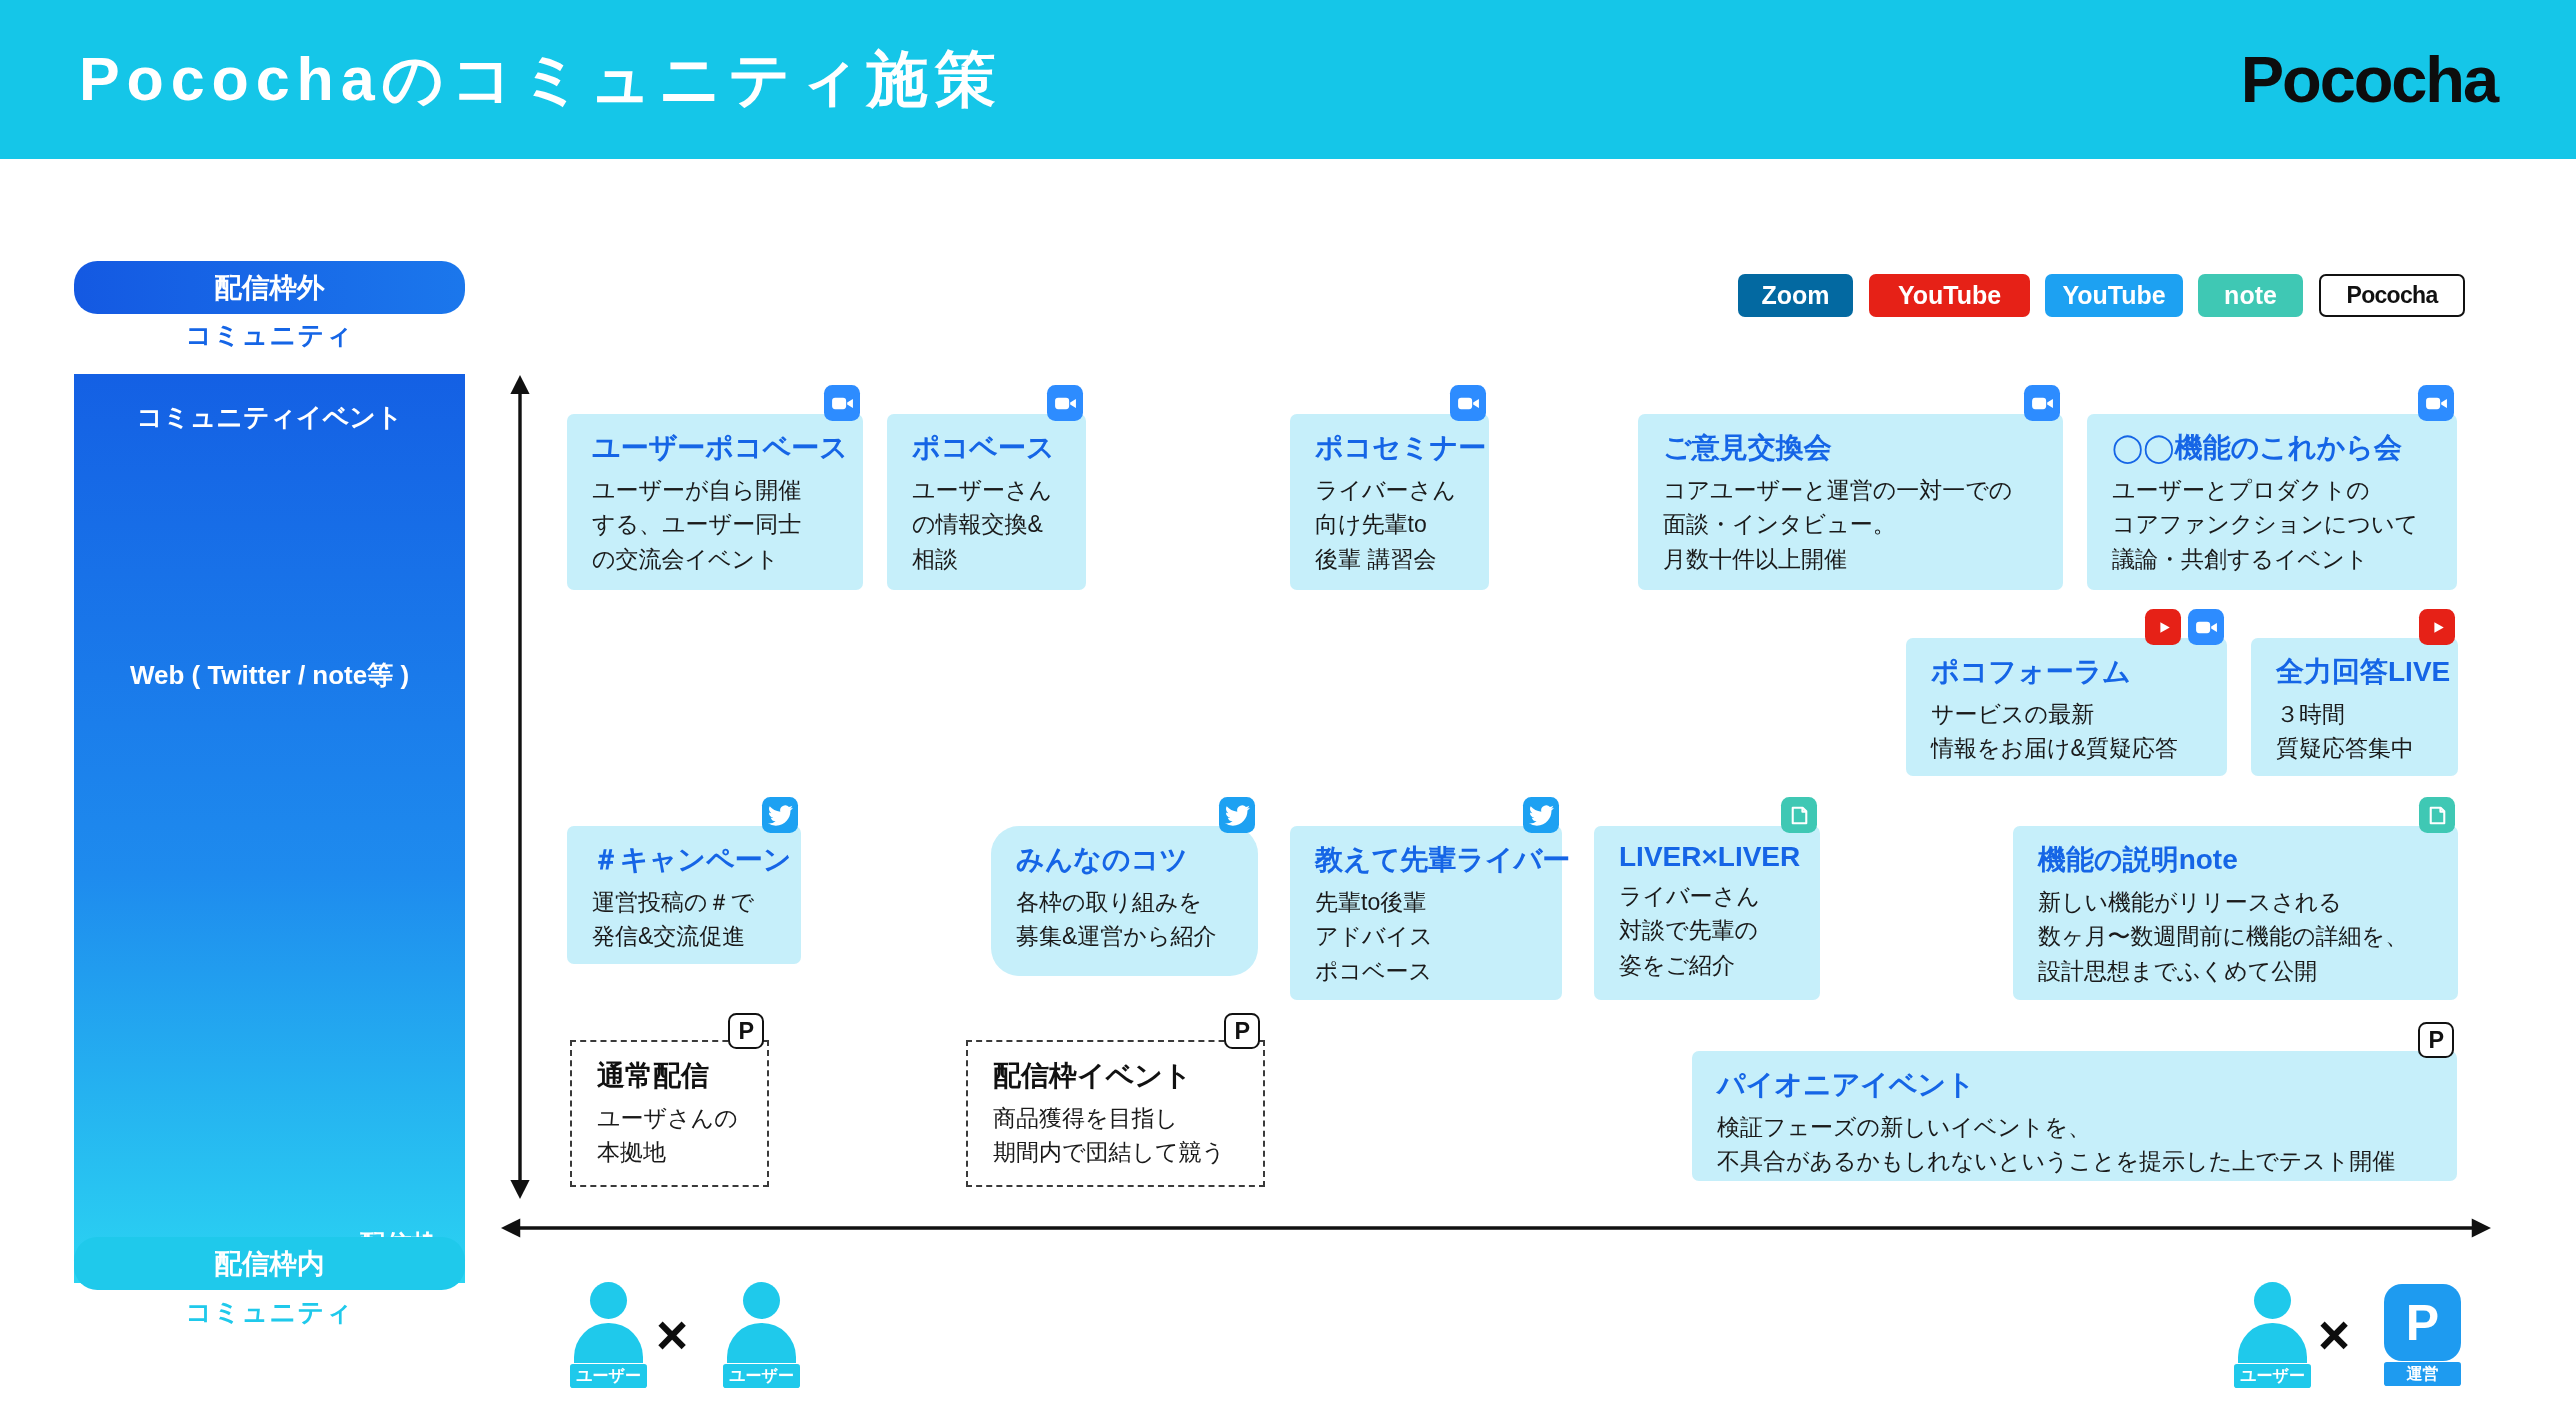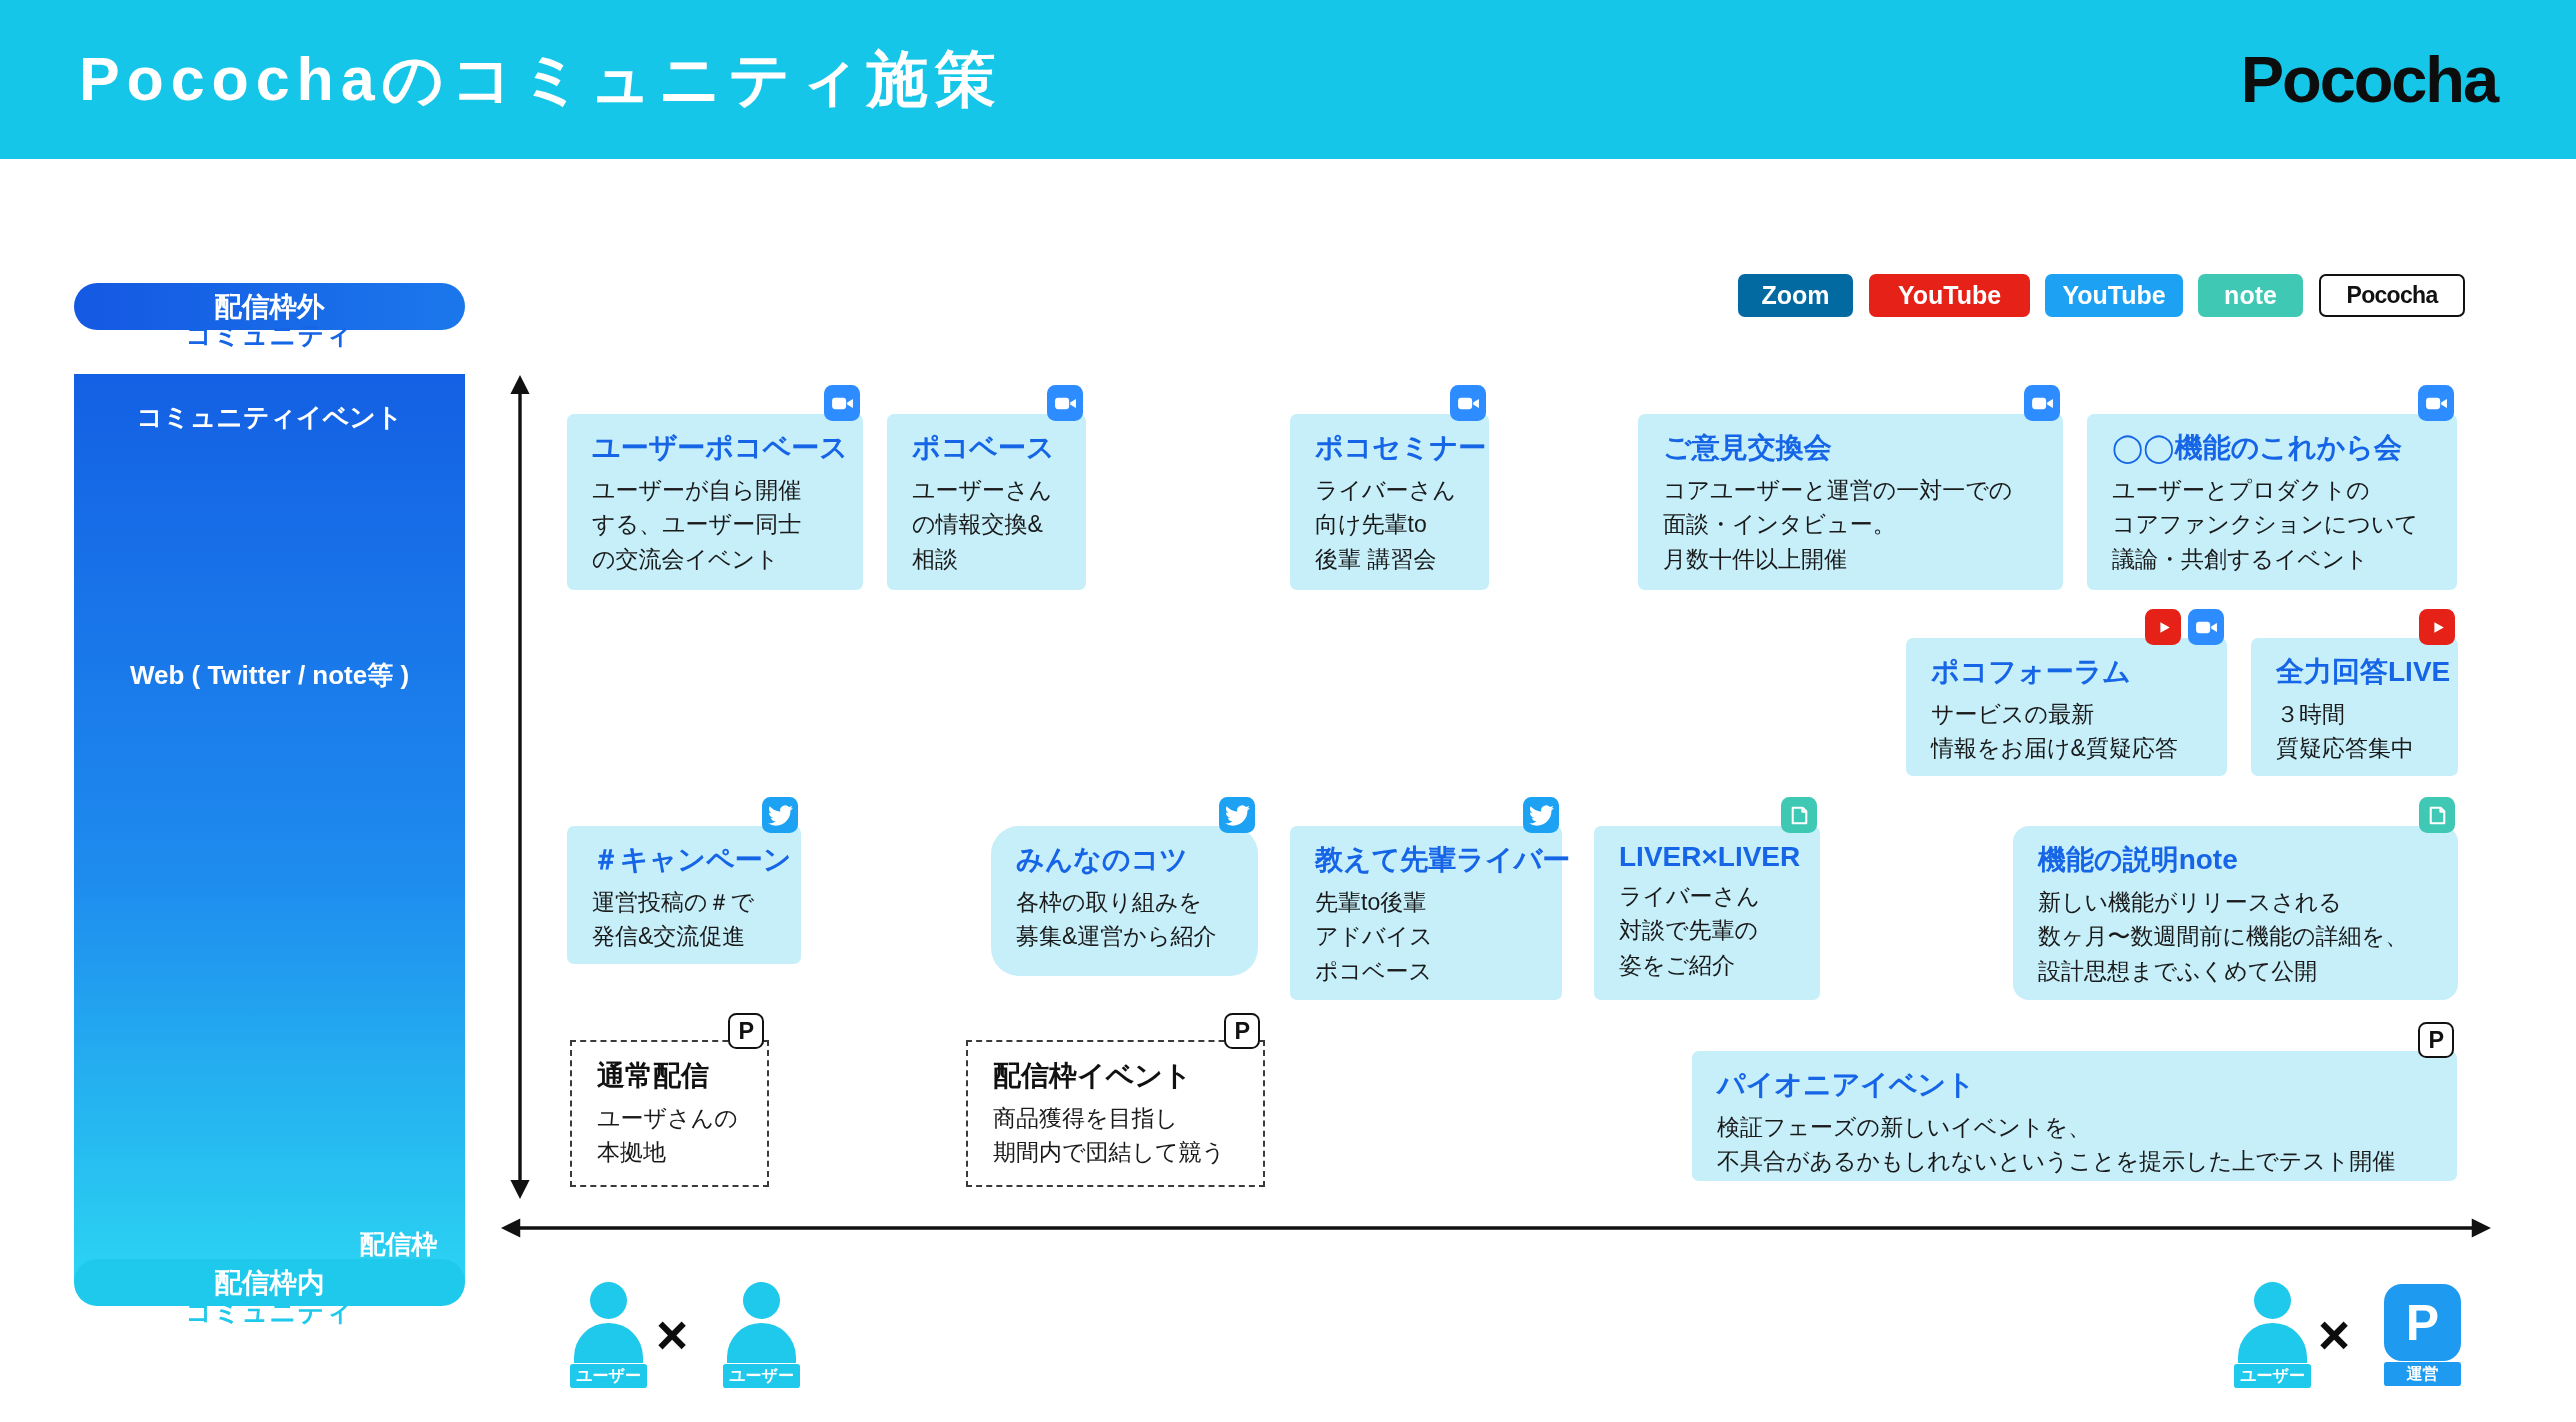--- a/index.html
+++ b/index.html
@@ -17,22 +17,22 @@
   .chip{position:absolute;top:274px;height:43px;border-radius:6.9px;box-sizing:border-box;
         display:flex;align-items:center;justify-content:center;color:#fff;font-weight:700;font-size:25px;}
   .chip-zoom{left:1738px;width:115px;background:#0369a1;}
   .chip-youtube{left:1869px;width:161px;background:#E62117;text-align:right;}
   .chip-twitter{left:2045px;width:138px;background:#1DA1F2;}
   .chip-note{left:2198px;width:105px;background:#3FC8B4;}
   .chip-pococha{left:2319px;width:146px;background:#fff;color:#111;border:2.8px solid #111;
                 font-weight:900;font-size:23px;letter-spacing:-0.7px;}
 
   
-  .pill{position:absolute;left:74px;width:391px;height:47px;border-radius:23.4px;
-        display:flex;align-items:center;justify-content:center;color:#fff;font-weight:700;font-size:27.6px;margin-top:22px;}
+  .pill{position:absolute;left:74px;width:391px;height:53px;border-radius:23.4px;
+        display:flex;align-items:center;justify-content:center;color:#fff;font-weight:700;font-size:27.6px;}
   #outside-pill{top:261px;background:linear-gradient(90deg,#1459E2,#1B77EC);}
   #inside-pill{top:1237px;background:#1FC9EB;}
   .sub{position:absolute;left:74px;width:391px;text-align:center;font-weight:700;font-size:26px;letter-spacing:1.4px;}
   #outside-sub{top:318px;color:#1565E6;}
   #inside-sub{top:1295px;color:#1FC9EB;}
   #panel{position:absolute;left:74px;top:374px;width:391px;height:909px;
          background:linear-gradient(180deg,#1460E4 0%,#1E8BEE 55%,#2BD4F2 100%);}
   .panel-label{position:absolute;left:0;width:100%;text-align:center;color:#fff;font-weight:700;font-size:26px;}
   #panel-top{top:26px;}
   #panel-middle{top:284px;}
@@ -65,21 +65,21 @@
   #card-pocobase{left:887px;top:414px;width:199px;height:176px;}
   #card-pocoseminar{left:1290px;top:414px;width:199px;height:176px;}
   #card-goiken{left:1638px;top:414px;width:425px;height:176px;}
   #card-korekara{left:2087px;top:414px;width:370px;height:176px;}
   #card-pocoforum{left:1906px;top:638px;width:321px;height:138px;}
   #card-zenryoku{left:2251px;top:638px;width:207px;height:138px;}
   #card-hashtag{left:567px;top:826px;width:234px;height:138px;}
   #card-minnanokotsu{left:991px;top:826px;width:267px;height:150px;border-radius:28px;}
   #card-oshiete{left:1290px;top:826px;width:272px;height:174px;}
   #card-liverliver{left:1594px;top:826px;width:226px;height:174px;}
-  #card-kinosetsumei{left:2013px;top:826px;width:445px;height:174px;border-radius:16px;}
+  #card-kinosetsumei{left:2013px;top:826px;width:445px;height:174px;}
   #card-tsujohaishin{left:570px;top:1040px;width:199px;height:147px;}
   #card-haishinwakuevent{left:966px;top:1040px;width:299px;height:147px;}
   #card-pioneer{left:1692px;top:1051px;width:765px;height:130px;}
 
   
   .person{position:absolute;width:77px;}
   .person .head{width:37px;height:37px;border-radius:50%;background:#1FC9EB;margin:0 auto;}
   .person .torso{width:69px;height:40px;border-radius:34px 34px 0 0;background:#1FC9EB;margin:4.1px auto 0;}
   .person .banner{width:77px;height:23.4px;margin-top:1.4px;background:#1FC9EB;border-radius:2.8px;
                   color:#fff;font-size:16px;font-weight:700;display:flex;align-items:center;justify-content:center;}

